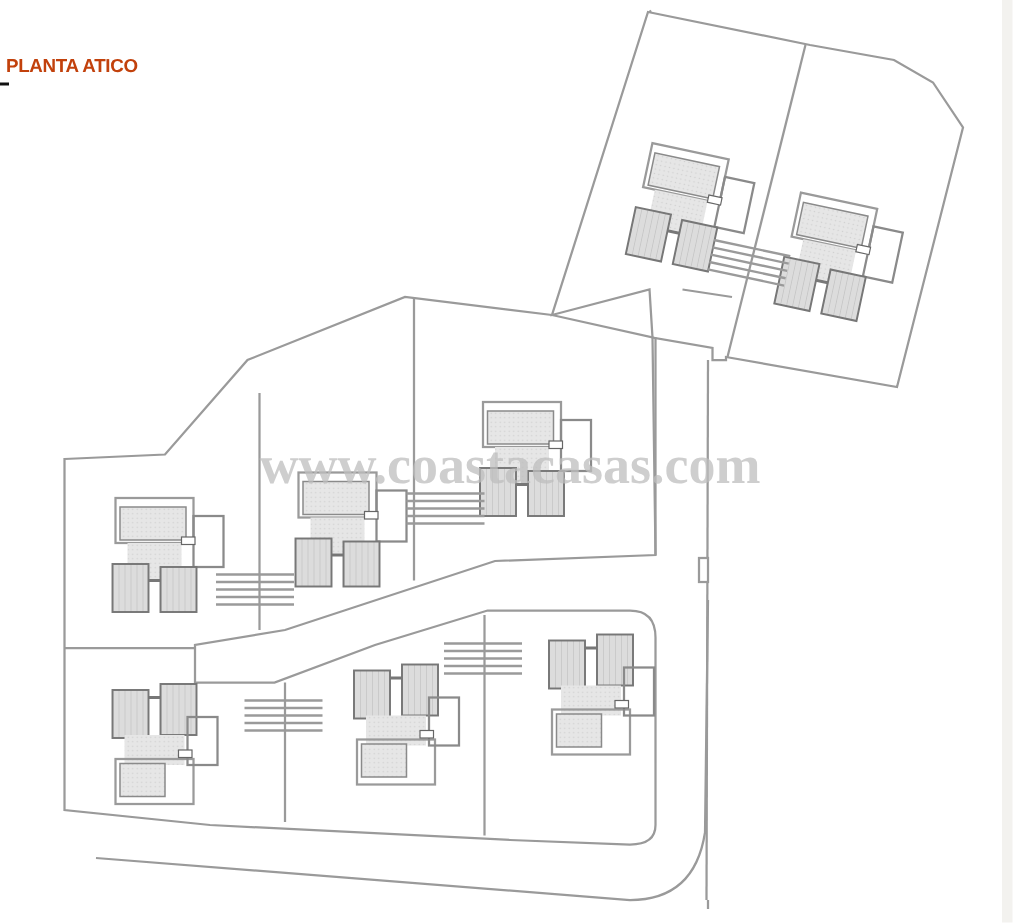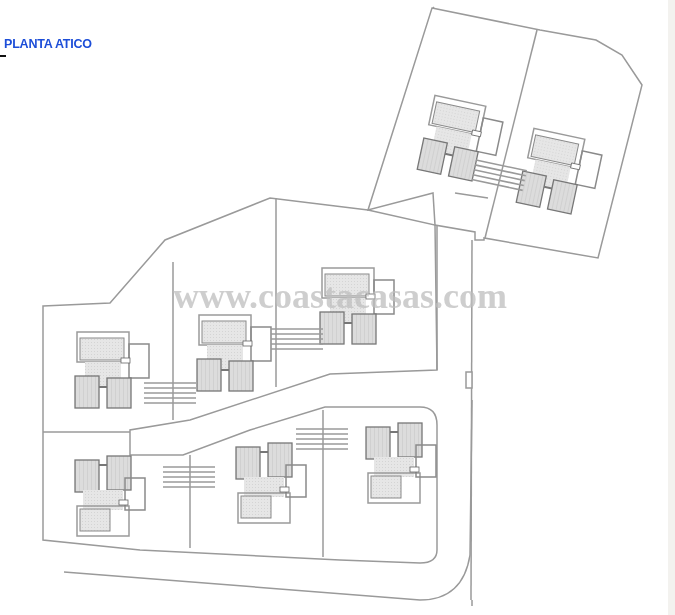--- a/index.html
+++ b/index.html
@@ -1,21 +1,21 @@
 <!DOCTYPE html>
 <html><head>
 <meta charset="utf-8">
 <style>
   html,body{margin:0;padding:0;background:#ffffff;}
   body{width:675px;height:615px;position:relative;overflow:hidden;font-family:"Liberation Sans",sans-serif;}
   .right-strip{position:absolute;right:0;top:0;width:7px;height:615px;background:#f3f2ef;}
-  .title{position:absolute;left:4px;top:37px;font-weight:bold;font-size:12.5px;color:#1d4ed8;letter-spacing:-0.2px;}
+  .title{position:absolute;left:4px;top:37px;font-weight:bold;font-size:12.5px;color:#c2410c;letter-spacing:-0.2px;}
   .title-dash{position:absolute;left:0;top:55px;width:6px;height:2px;background:#111;}
   svg{position:absolute;left:0;top:0;}
-  .watermark{position:absolute;left:173px;top:275px;font-family:"Liberation Serif",serif;font-weight:bold;font-size:36px;color:rgba(190,190,190,0.75);letter-spacing:0px;pointer-events:none;}
+  .watermark{position:absolute;left:173px;top:289px;font-family:"Liberation Serif",serif;font-weight:bold;font-size:36px;color:rgba(190,190,190,0.75);letter-spacing:0px;pointer-events:none;}
 </style>
 </head>
 <body>
 
 <div class="right-strip"></div>
 
 <div class="title">PLANTA ATICO</div>
 <div class="title-dash"></div>
 
 <svg width="675" height="615" viewBox="0 0 675 615">

